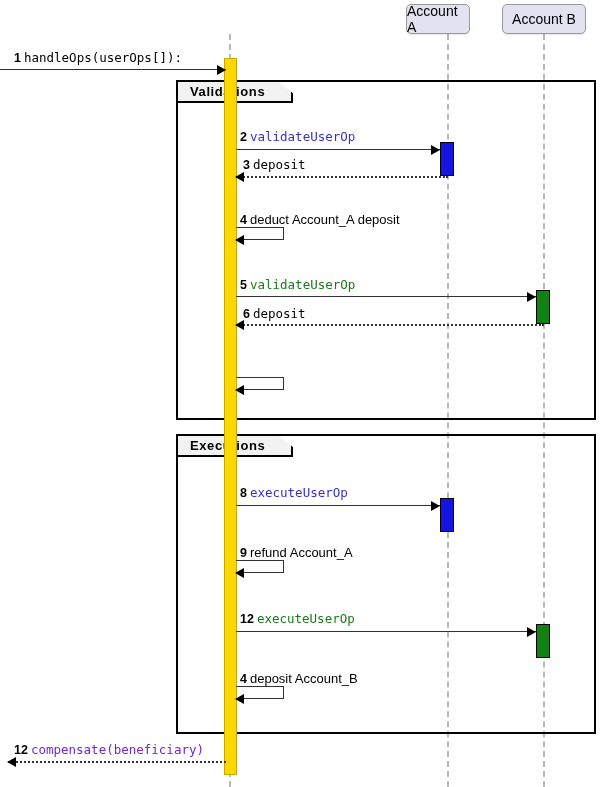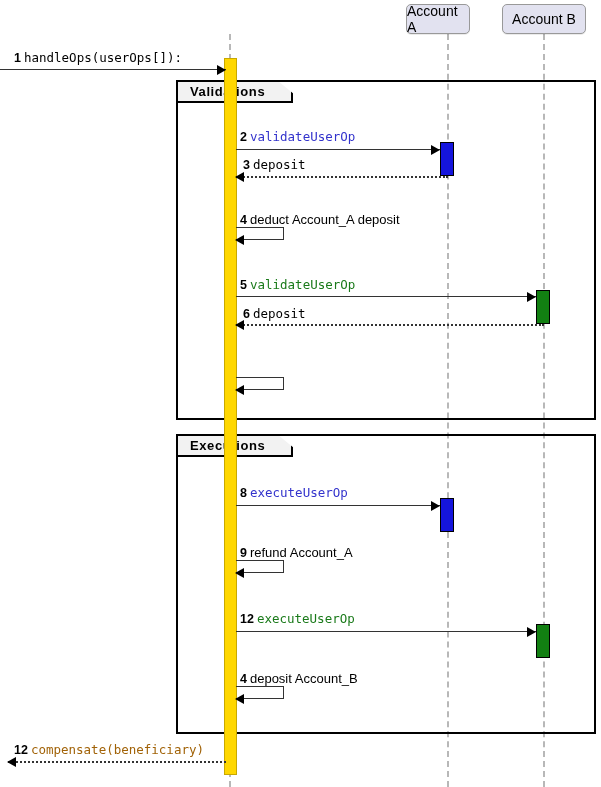--- a/index.html
+++ b/index.html
@@ -161,21 +161,21 @@
     <div class="arrowhead arrow-right" style="left: 431px; top: 501px;"></div>
     <div class="msg-label" style="left: 240px; top: 546px;"><span class="seq">9</span><span class="txt-sans" style="color: rgb(0, 0, 0);">refund Account_A</span></div>
     <div class="selfmsg" style="left: 236px; top: 560px; width: 48px; height: 13px;"></div>
     <div class="arrowhead arrow-left" style="left: 235px; top: 568px;"></div>
     <div class="msg-label" style="left: 240px; top: 613px;"><span class="seq">12</span><span class="txt-mono" style="color: rgb(26, 122, 26);">executeUserOp</span></div>
     <div class="msg-line msg-solid" style="left: 236px; top: 631px; width: 300px;"></div>
     <div class="arrowhead arrow-right" style="left: 527px; top: 627px;"></div>
     <div class="msg-label" style="left: 240px; top: 672px;"><span class="seq">4</span><span class="txt-sans" style="color: rgb(0, 0, 0);">deposit Account_B</span></div>
     <div class="selfmsg" style="left: 236px; top: 686px; width: 48px; height: 13px;"></div>
     <div class="arrowhead arrow-left" style="left: 235px; top: 694px;"></div>
-    <div class="msg-label" style="left: 14px; top: 744px;"><span class="seq">12</span><span class="txt-mono" style="color: #a16207;">compensate(beneficiary)</span></div>
+    <div class="msg-label" style="left: 14px; top: 744px;"><span class="seq">12</span><span class="txt-mono" style="color: #6d28d9;">compensate(beneficiary)</span></div>
     <div class="msg-line msg-dotted" style="left: 8px; top: 761px; width: 218px;"></div>
     <div class="arrowhead arrow-left" style="left: 7px; top: 757px;"></div>
     <div class="participant" style="left: 406px; top: 4px; width: 64px; height: 30px;">
       <span>Account A</span>
     </div>
     <div class="participant" style="left: 502px; top: 4px; width: 84px; height: 30px;">
       <span>Account B</span>
     </div>
   </div>
 

